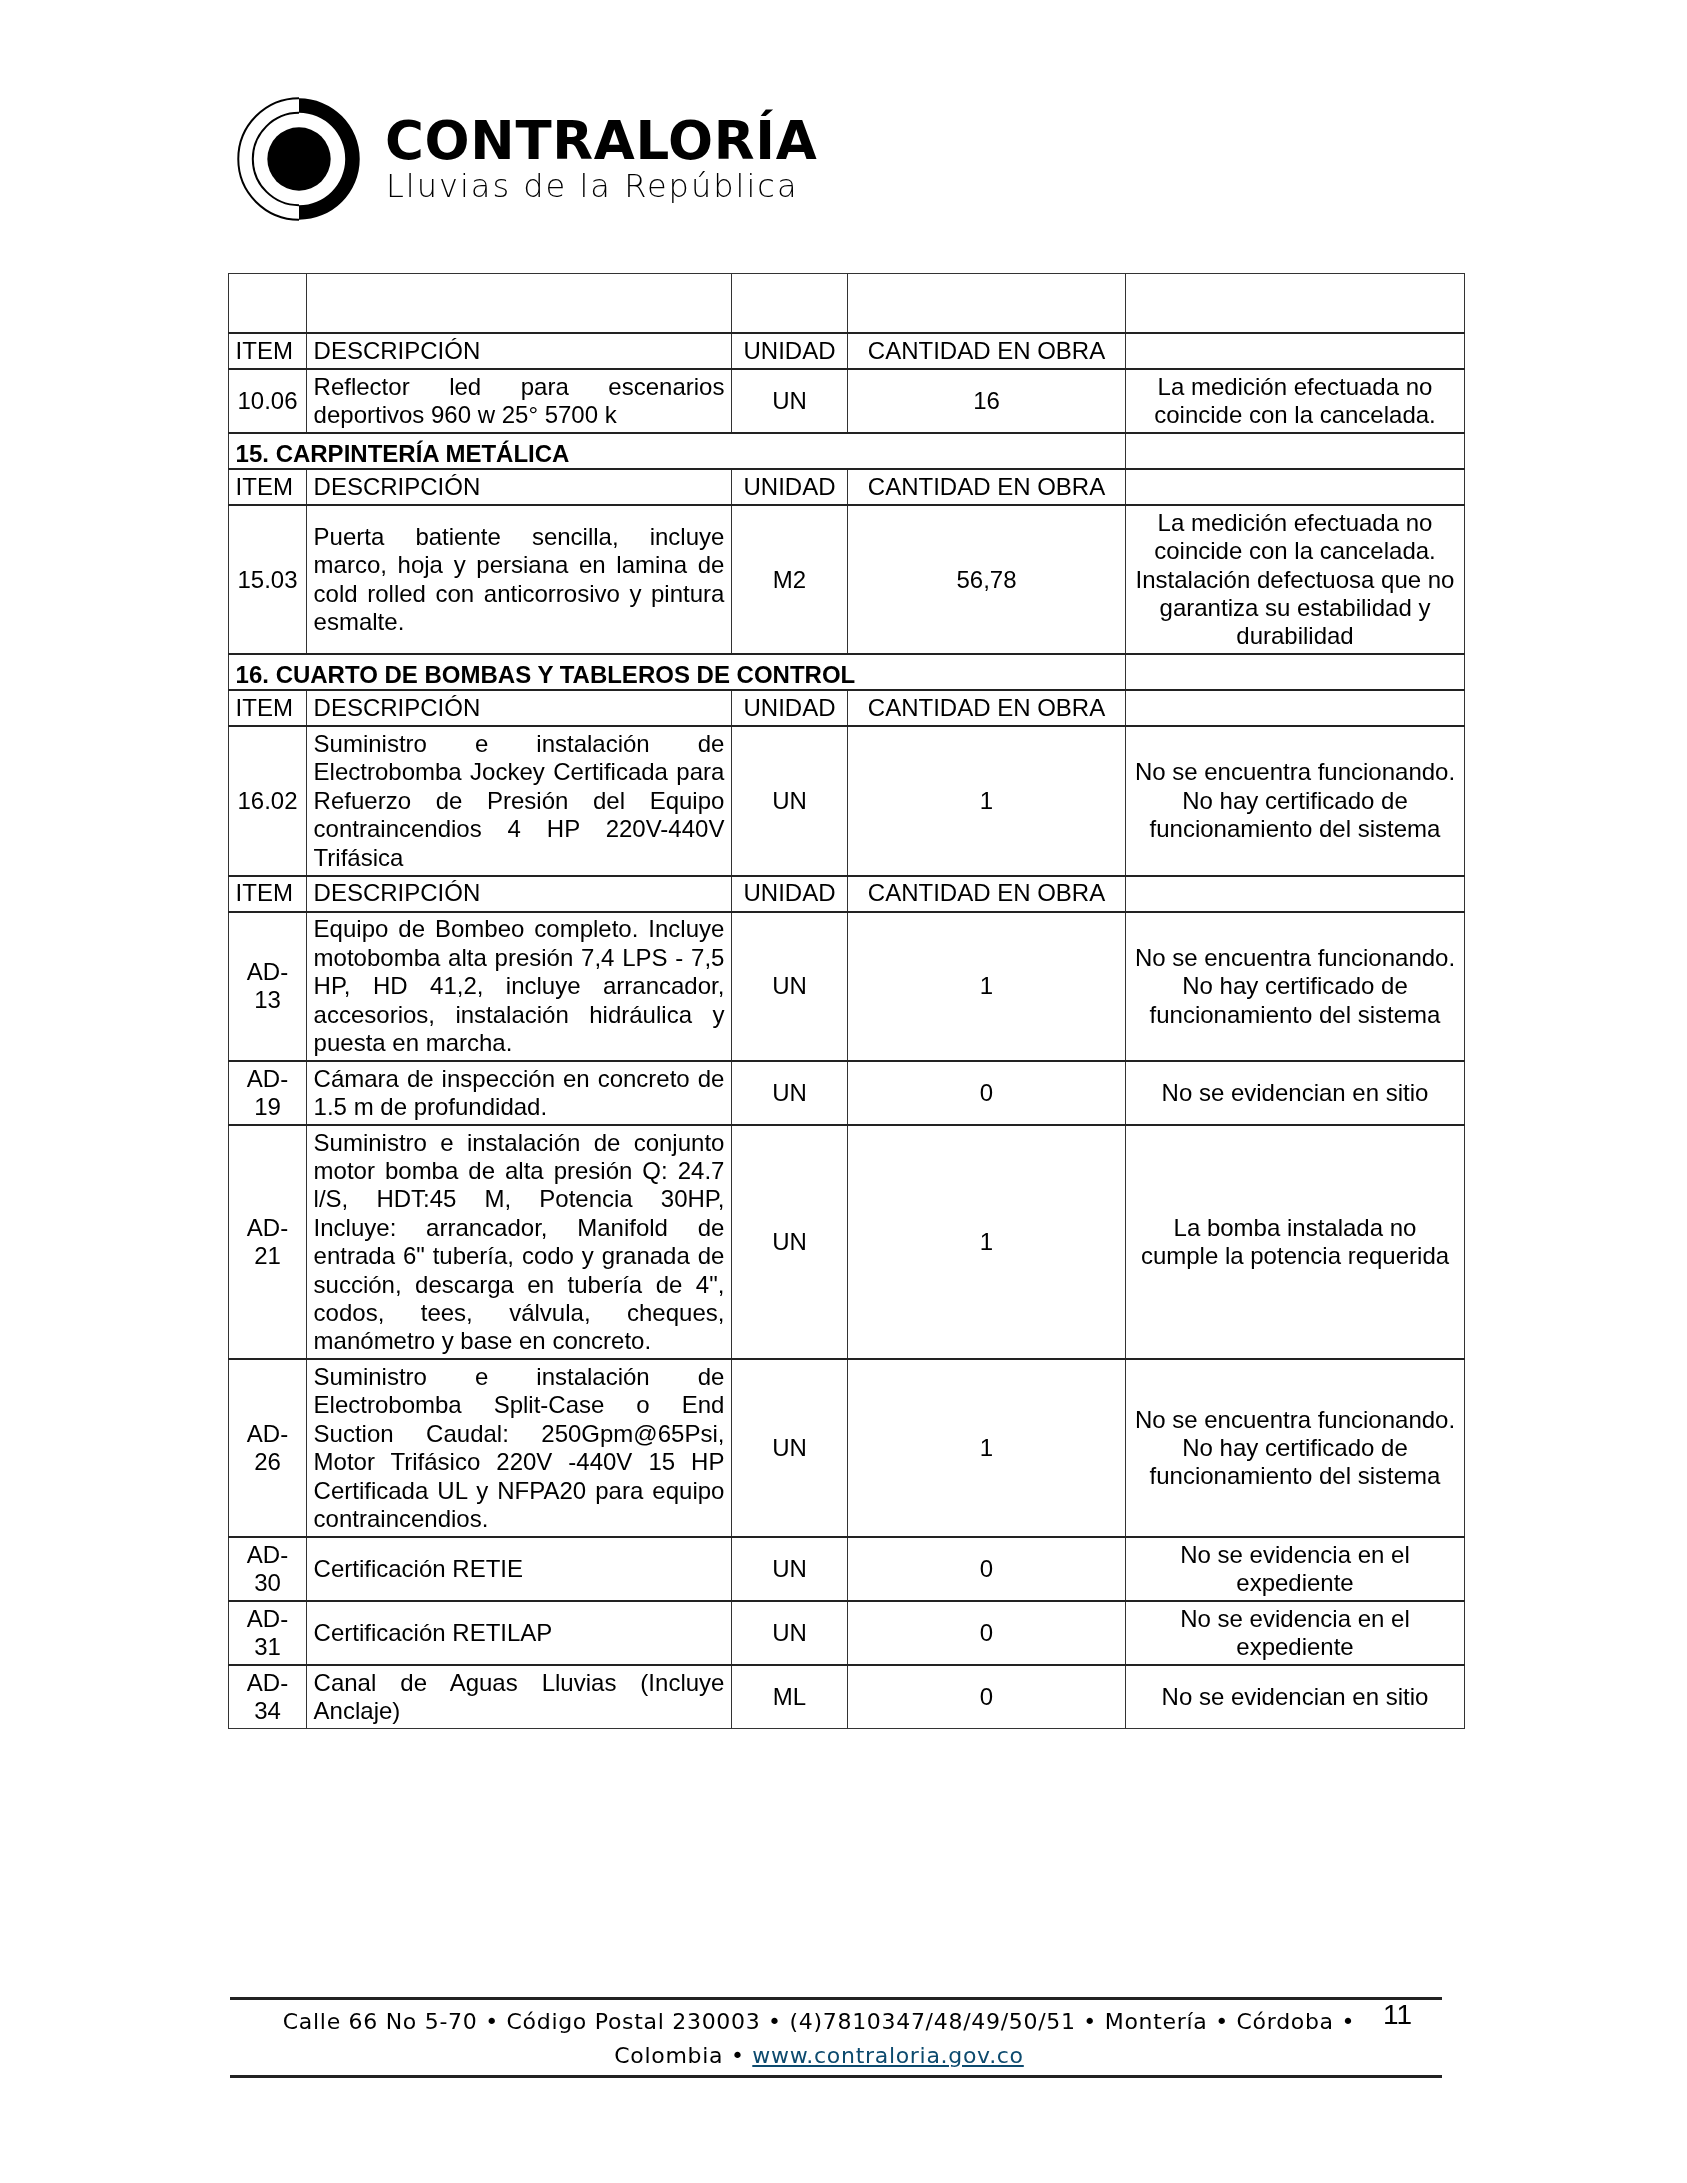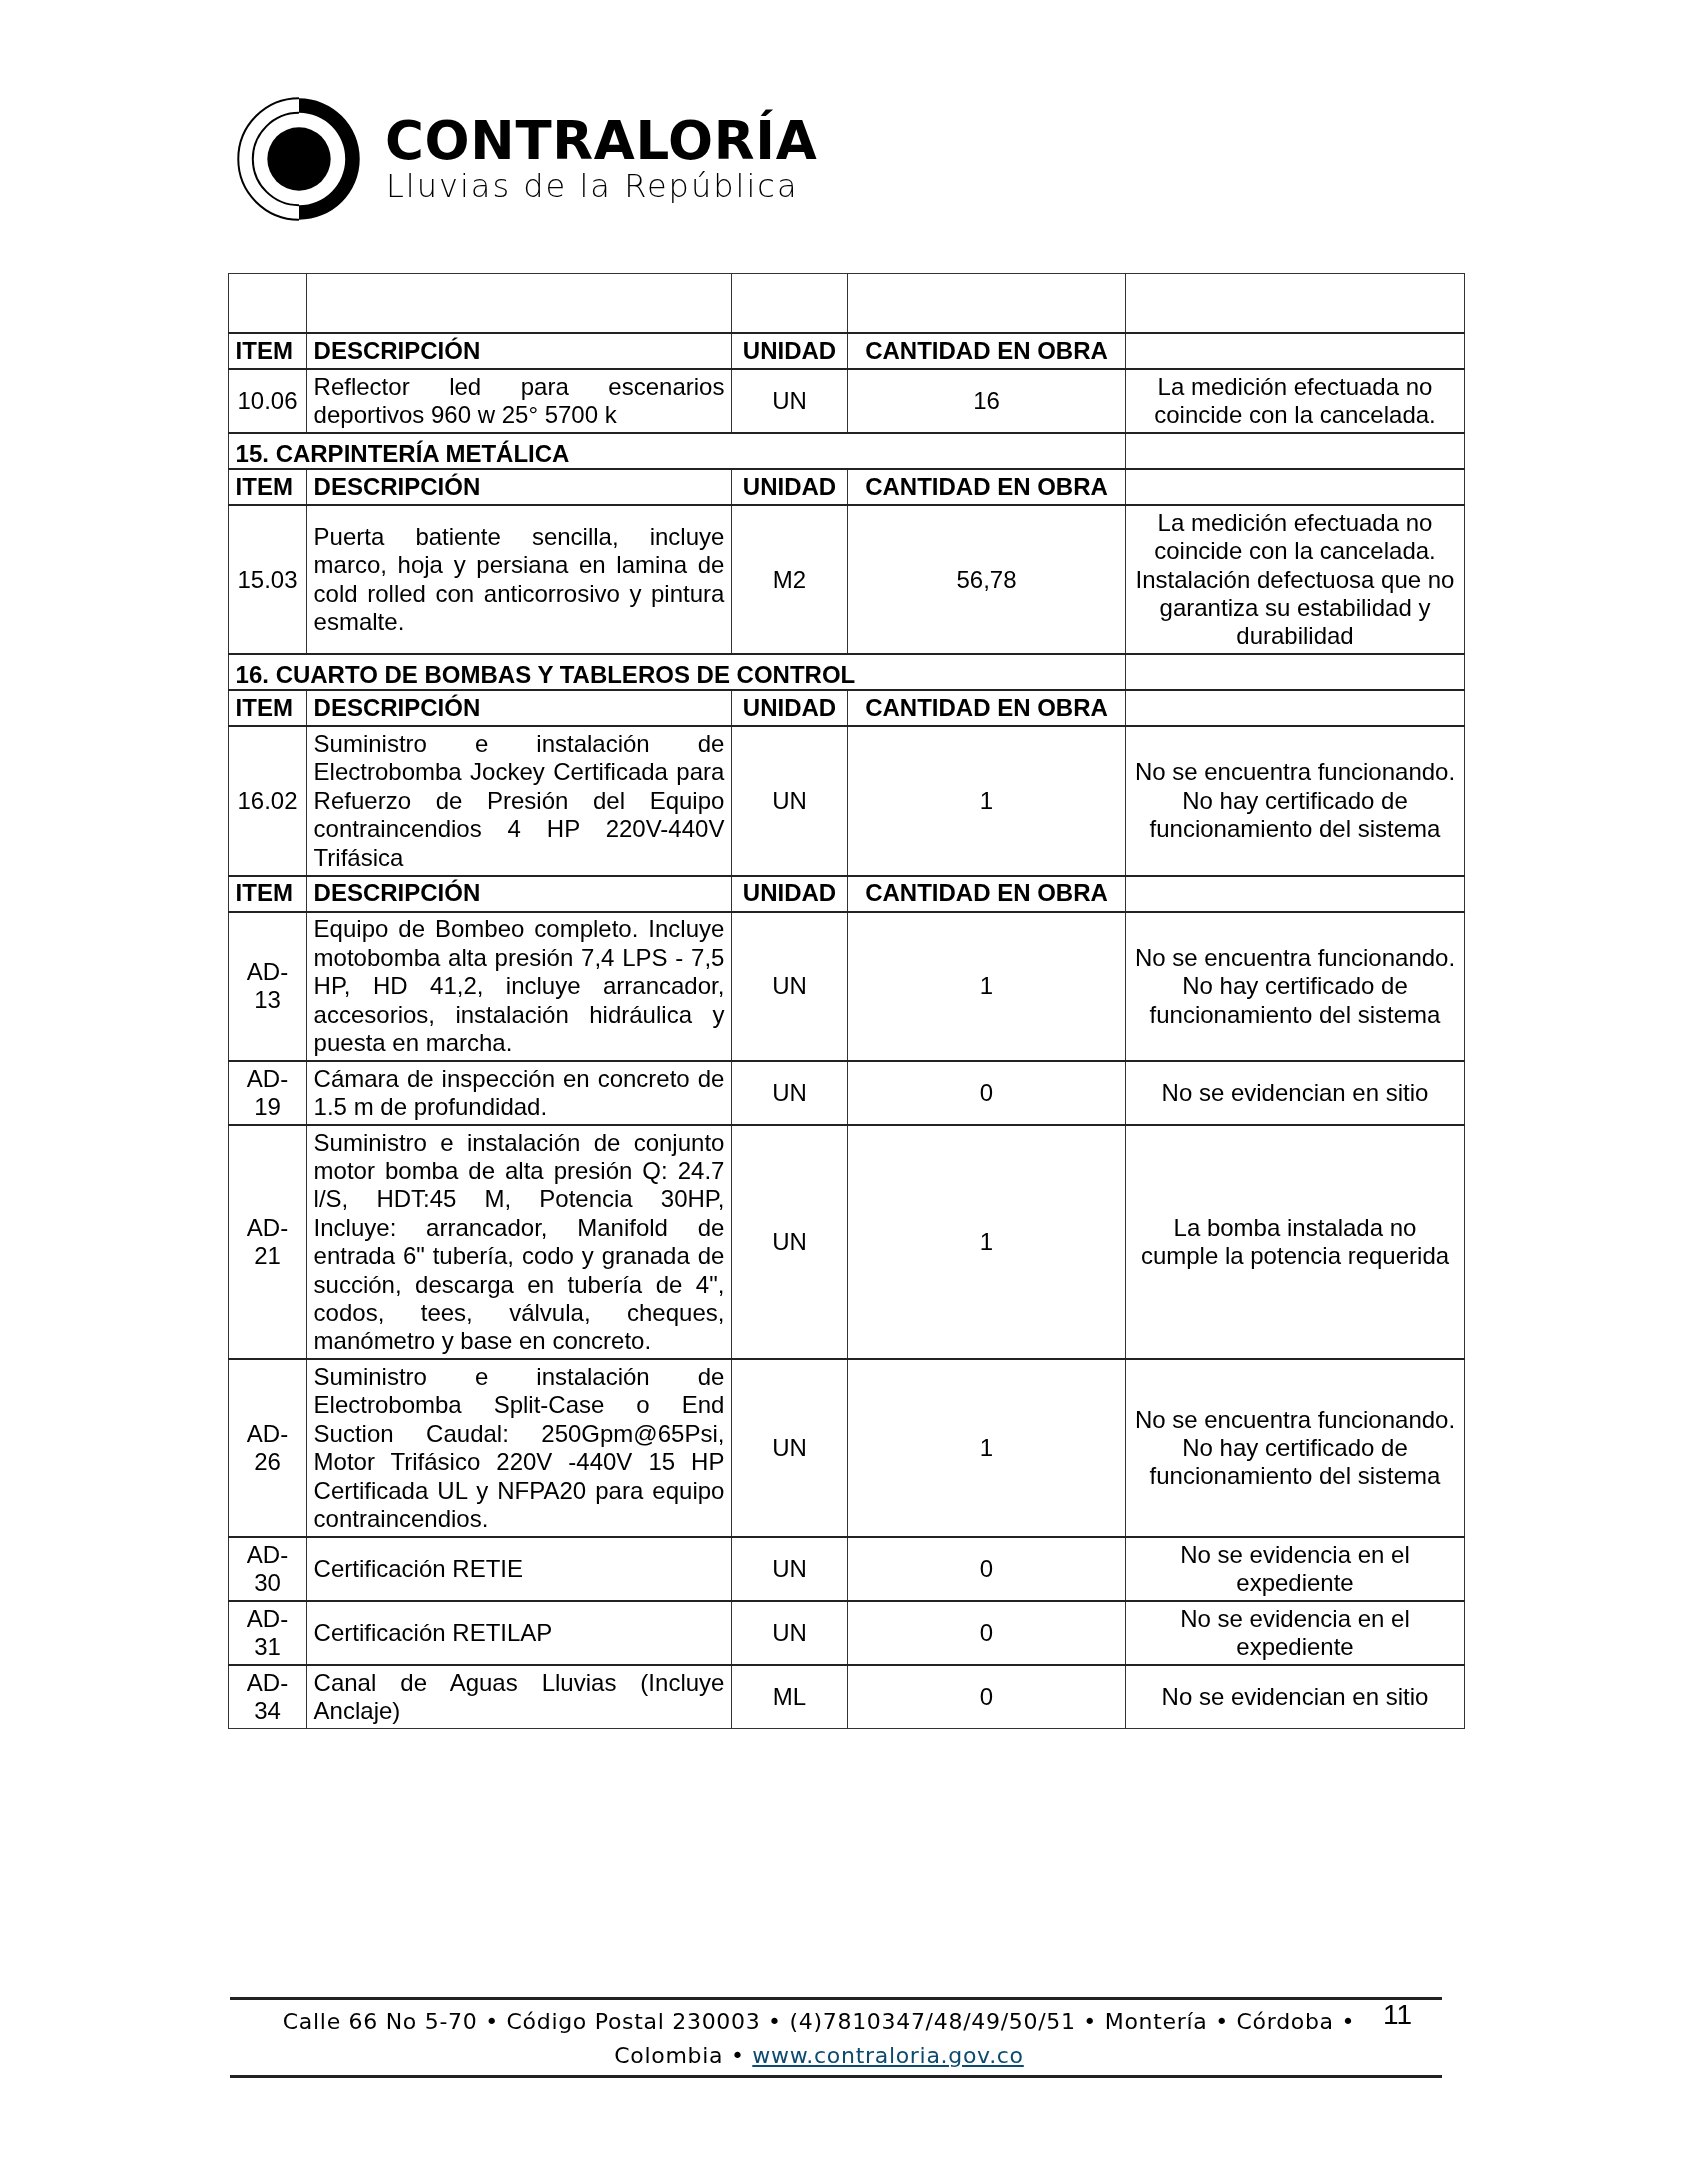--- a/index.html
+++ b/index.html
@@ -14,21 +14,21 @@
   
   table.report { position: absolute; left: 228px; top: 273px; width: 1237px; border-collapse: collapse; table-layout: fixed; font-size: 24px; line-height: 28.4px; }
   table.report td { border: 1.3px solid #333; padding: 2.6px 6.6px; vertical-align: middle; }
   table.report col.c1 { width: 78px; }
   table.report col.c2 { width: 425px; }
   table.report col.c3 { width: 116px; }
   table.report col.c4 { width: 278px; }
   table.report col.c5 { width: 339px; }
   tr.thick-top td { border-top: 2.6px solid #222; }
   .section td.sec { font-weight: bold; padding-top: 5.3px; padding-bottom: 0; height: 28.4px; vertical-align: bottom; }
-  .hdr td { font-weight: bold; height: 29px; margin-top: 22px; }
+  .hdr td { font-weight: normal; height: 29px; margin-top: 22px; }
   .hdr td.center { text-align: center; }
   td.item { text-align: center; padding: 2.6px 2.6px !important; }
   td.desc { text-align: justify; text-align-last: left; }
   td.unit, td.qty, td.obs { text-align: center; }
   .empty-row td { height: 53px; }
 
   
   .footer-line { position: absolute; left: 230px; width: 1212px; height: 2.6px; background: #222; }
   .footer-text { position: absolute; left: 213px; width: 1212px; text-align: center; font-family: "DejaVu Sans", sans-serif; font-size: 22px; line-height: 34px; letter-spacing: 0.7px; }
   .footer-text a { color: #0c4a6e; text-decoration: underline; }

